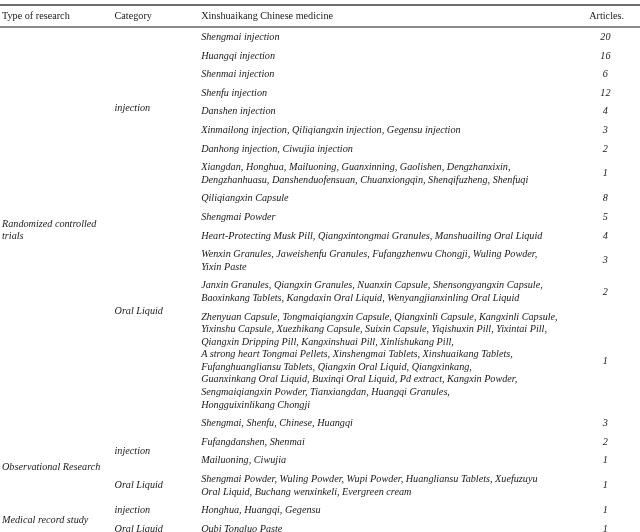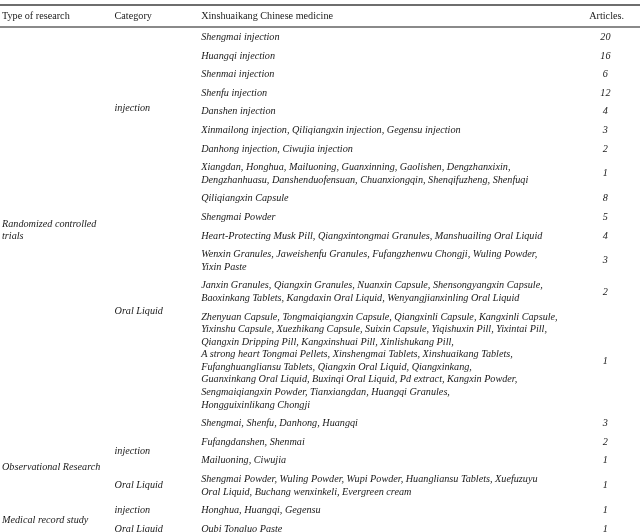--- a/index.html
+++ b/index.html
@@ -122,21 +122,21 @@
           <span class="line">A strong heart Tongmai Pellets, Xinshengmai Tablets, Xinshuaikang Tablets,</span>
           <span class="line">Fufanghuangliansu Tablets, Qiangxin Oral Liquid, Qiangxinkang,</span>
           <span class="line">Guanxinkang Oral Liquid, Buxinqi Oral Liquid, Pd extract, Kangxin Powder,</span>
           <span class="line">Sengmaiqiangxin Powder, Tianxiangdan, Huangqi Granules,</span>
           <span class="line">Hongguixinlikang Chongji</span>
         </td>
         <td class="c-art">1</td>
       </tr>
       <tr>
         <td class="c-tcm">
-          <span class="line">Shengmai, Shenfu, Danhong, Huangqi</span>
+          <span class="line">Shengmai, Shenfu, Chinese, Huangqi</span>
         </td>
         <td class="c-art">3</td>
       </tr>
       <tr>
         <td class="c-type" rowspan="3">Observational Research</td>
         <td class="c-cat" rowspan="2">injection</td>
         <td class="c-tcm">
           <span class="line">Fufangdanshen, Shenmai</span>
         </td>
         <td class="c-art">2</td>

